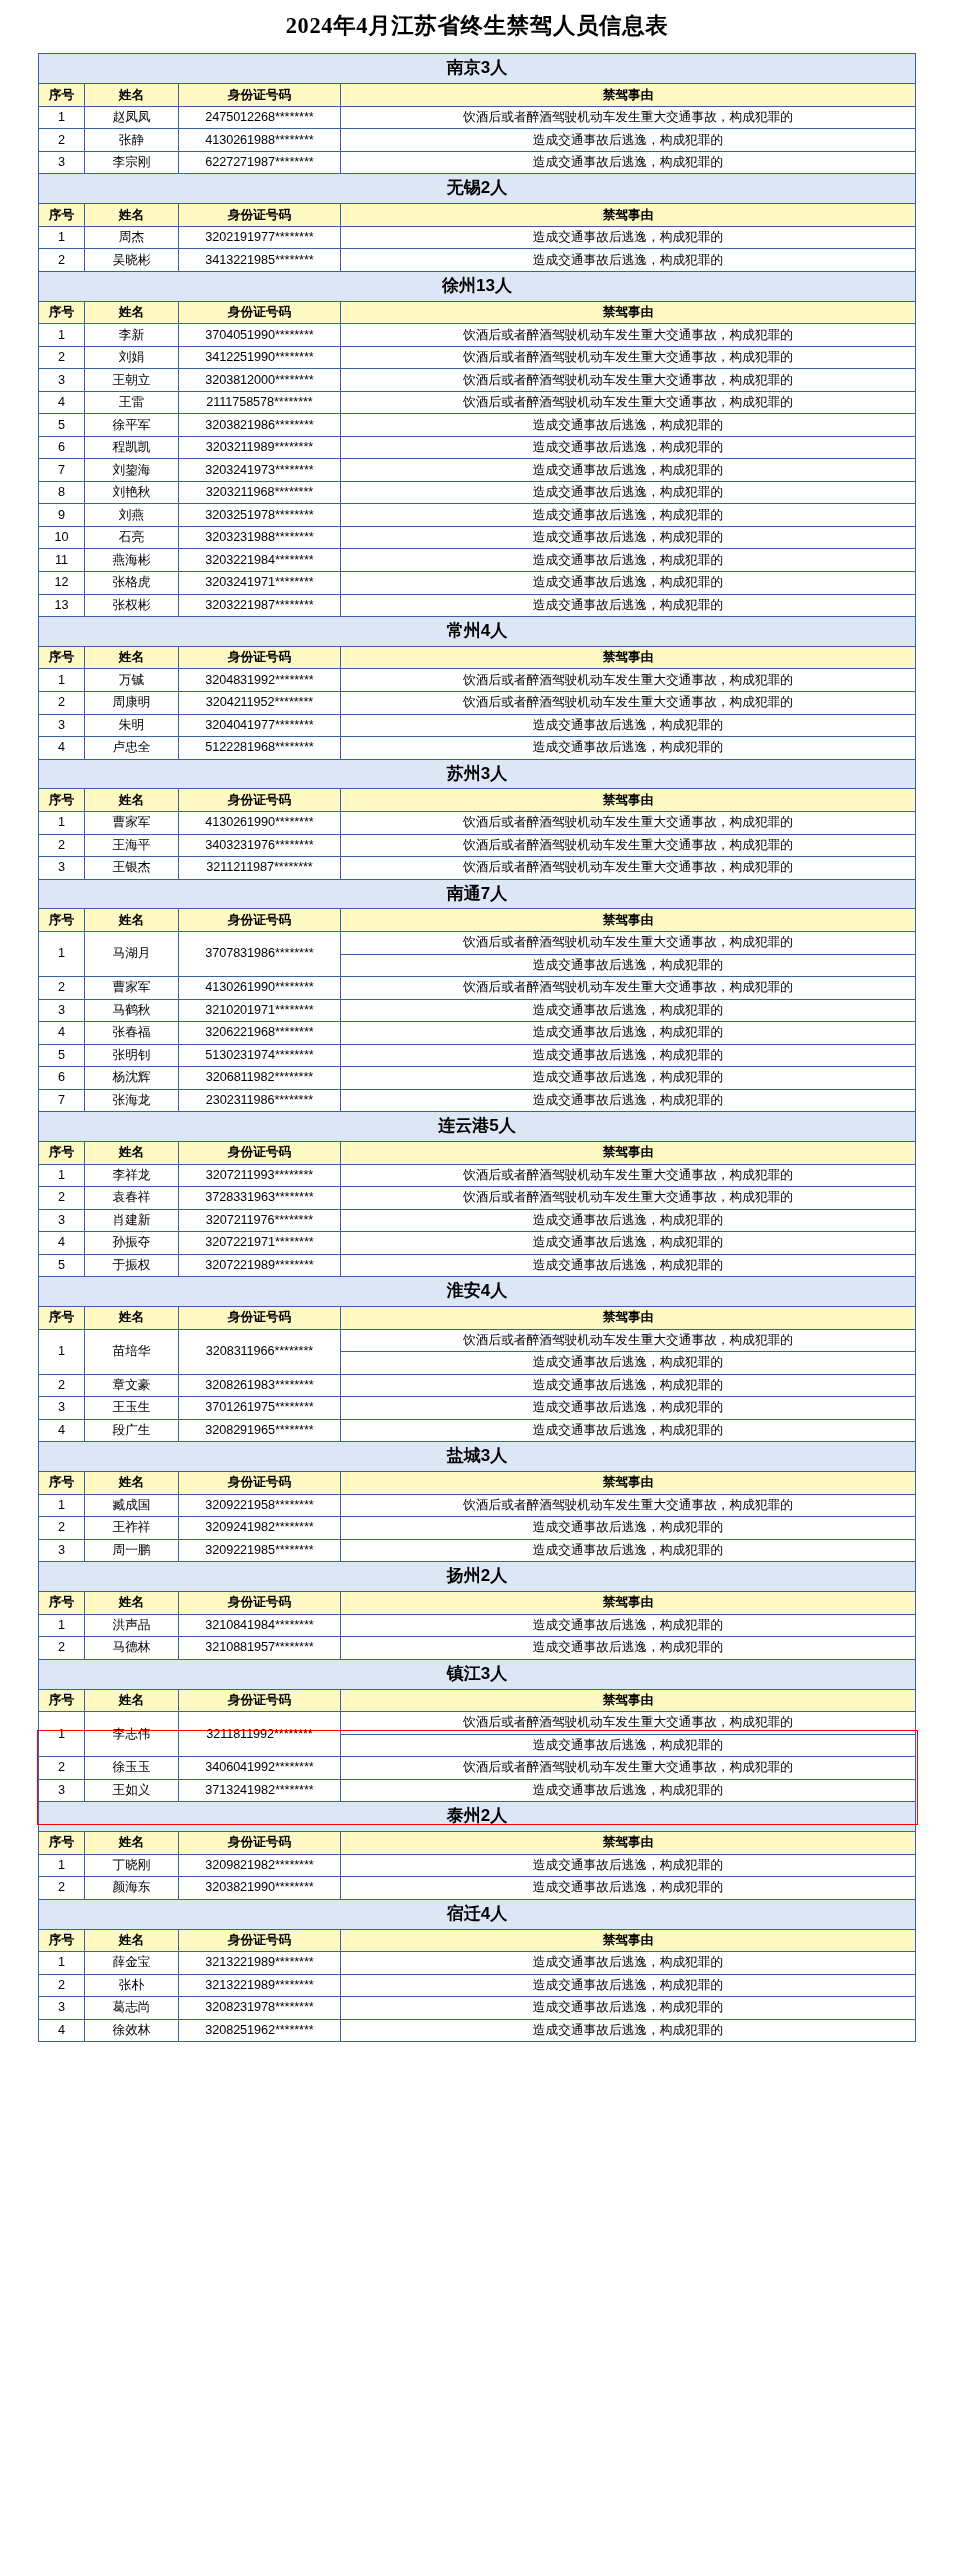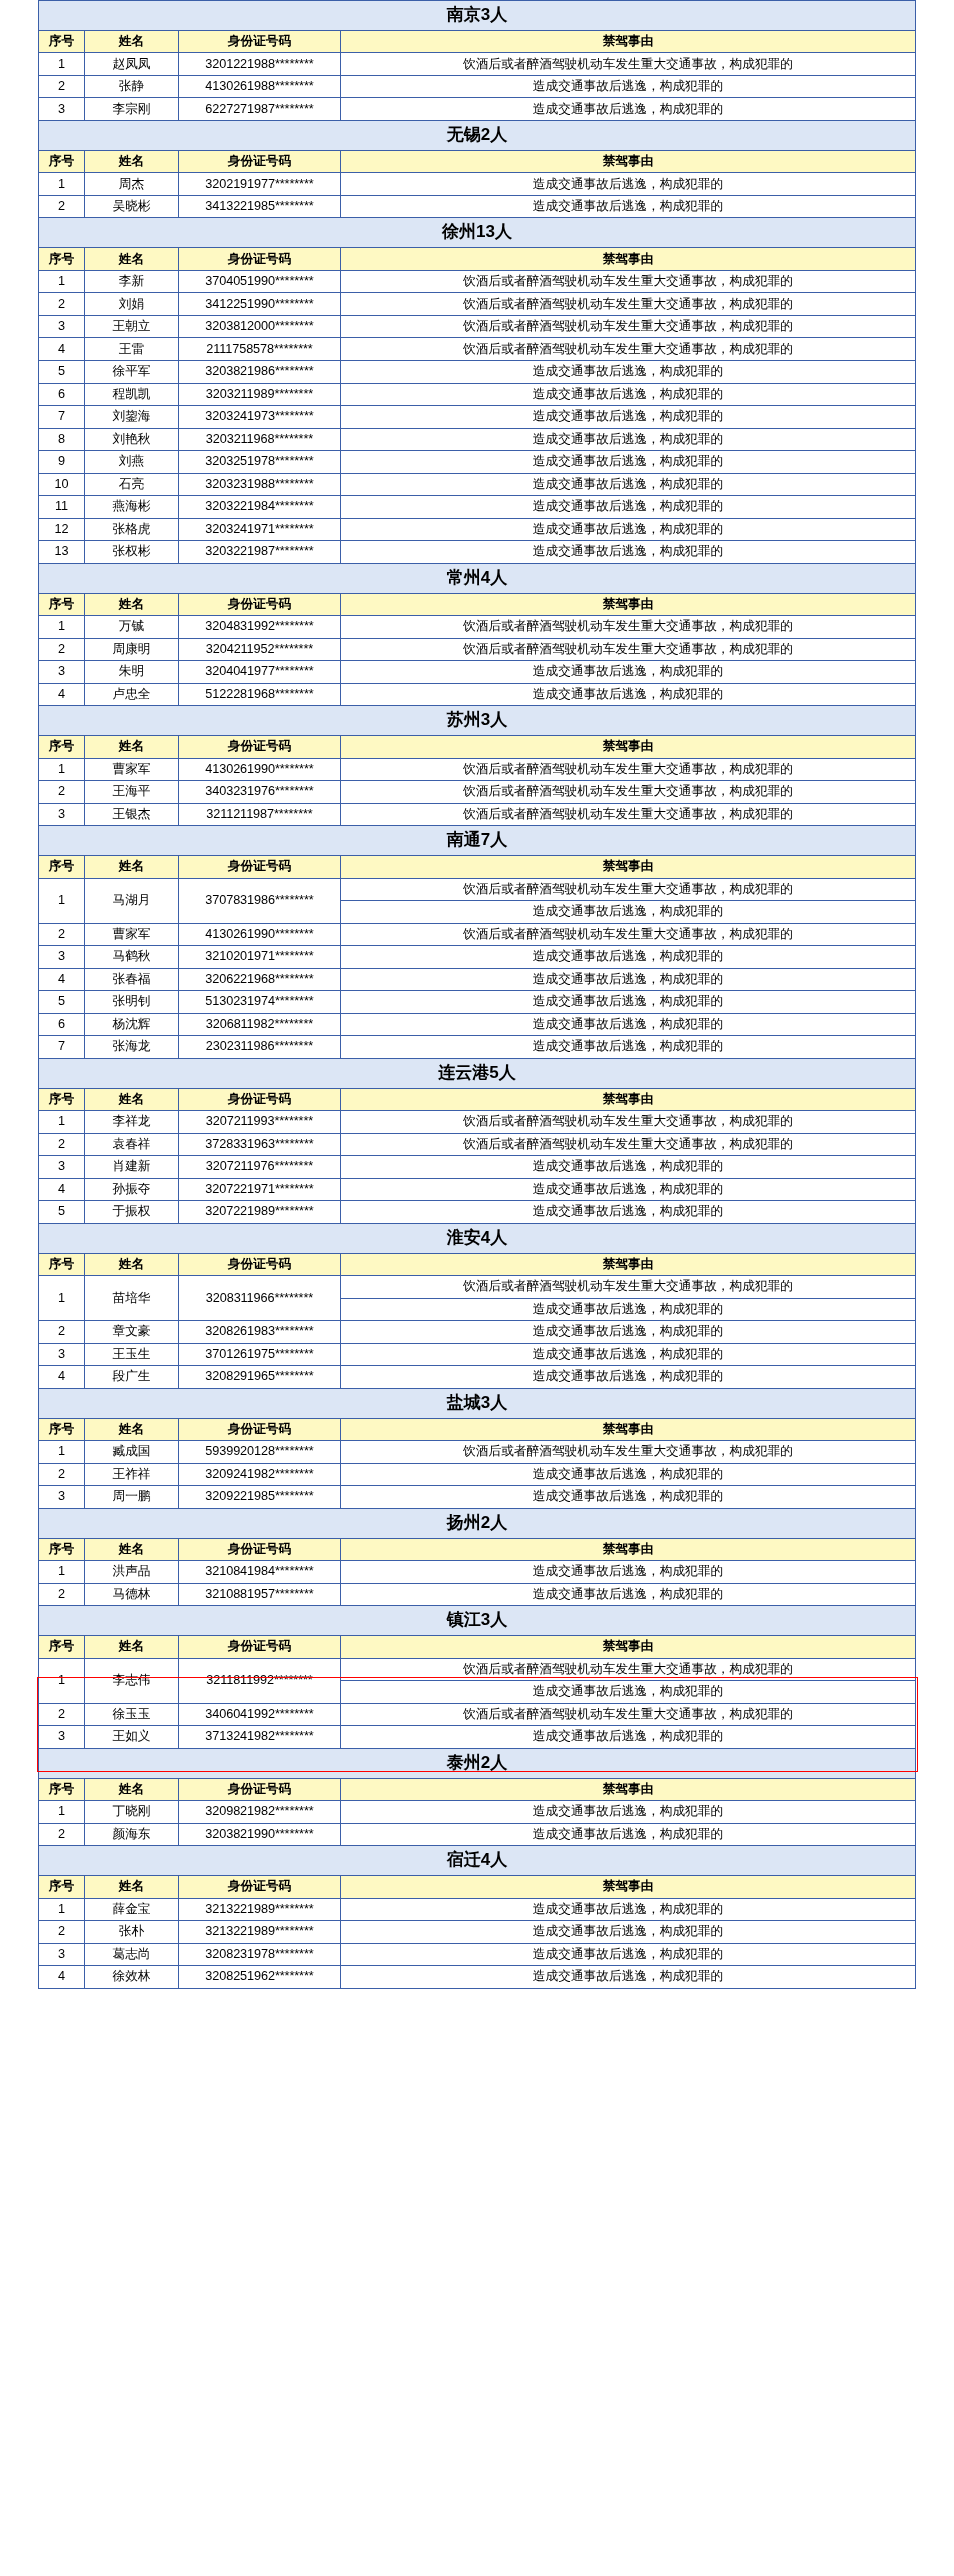--- a/index.html
+++ b/index.html
@@ -78,20 +78,21 @@
     pointer-events: none;
     box-sizing: border-box;
     left: 37px;
     width: 881px;
   }
 </style>
 </head>
 <body>
 
 <div class="page">
+  <div class="doc-title">2024年4月江苏省终生禁驾人员信息表</div>
   <div class="hl-wrap">
     <table class="main">
       <colgroup>
         <col class="c-idx">
           <col class="c-name">
           <col class="c-id">
           <col class="c-reason">
       </colgroup>
       <tbody id="tbody">
           <tr class="city-row">
@@ -99,21 +100,21 @@
           </tr>
           <tr class="head-row">
             <td>序号</td>
             <td>姓名</td>
             <td>身份证号码</td>
             <td>禁驾事由</td>
           </tr>
           <tr class="data-row">
             <td>1</td>
             <td>赵凤凤</td>
-            <td class="id-cell">3201221988********</td>
+            <td class="id-cell">2475012268********</td>
             <td class="reason-cell">饮酒后或者醉酒驾驶机动车发生重大交通事故，构成犯罪的</td>
           </tr>
           <tr class="data-row">
             <td>2</td>
             <td>张静</td>
             <td class="id-cell">4130261988********</td>
             <td class="reason-cell">造成交通事故后逃逸，构成犯罪的</td>
           </tr>
           <tr class="data-row">
             <td>3</td>
@@ -423,21 +424,21 @@
           </tr>
           <tr class="head-row">
             <td>序号</td>
             <td>姓名</td>
             <td>身份证号码</td>
             <td>禁驾事由</td>
           </tr>
           <tr class="data-row">
             <td>1</td>
             <td>臧成国</td>
-            <td class="id-cell">5939920128********</td>
+            <td class="id-cell">3209221958********</td>
             <td class="reason-cell">饮酒后或者醉酒驾驶机动车发生重大交通事故，构成犯罪的</td>
           </tr>
           <tr class="data-row">
             <td>2</td>
             <td>王祚祥</td>
             <td class="id-cell">3209241982********</td>
             <td class="reason-cell">造成交通事故后逃逸，构成犯罪的</td>
           </tr>
           <tr class="data-row">
             <td>3</td>

